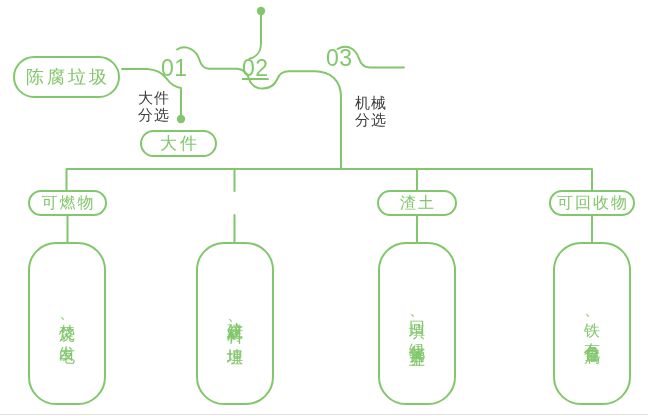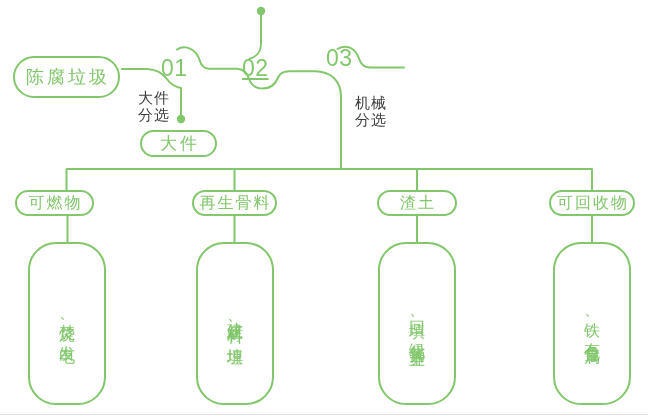--- a/index.html
+++ b/index.html
@@ -11,21 +11,21 @@
   .ln{stroke:var(--green,#82c76c);stroke-width:2;fill:none;stroke-linecap:round;stroke-linejoin:round;}
   .dot{fill:var(--green,#82c76c);stroke:none;}
   .pill{
     position:absolute;border:2px solid var(--green,#82c76c);border-radius:999px;
     display:flex;align-items:center;justify-content:center;
     color:var(--green,#82c76c);background:#fff;box-sizing:border-box;white-space:nowrap;
   }
   .pill.source{left:13px;top:56px;width:107px;height:42px;font-size:18px;letter-spacing:3px;padding-left:3px;text-align:center;}
   .pill.bulky{left:140px;top:130px;width:77px;height:27px;font-size:17px;letter-spacing:3px;padding-left:3px;}
   .pill.cat{top:190px;height:26px;font-size:16px;letter-spacing:2px;padding-left:2px;}
-  .pill.cat1{left:15px;width:79px;}
+  .pill.cat1{left:28px;width:79px;}
   .pill.cat2{left:192px;width:85px;}
   .pill.cat3{left:377px;width:80px;}
   .pill.cat4{left:549px;width:86px;}
   .step-num{
     position:absolute;width:34px;height:22px;line-height:22px;text-align:left;
     color:var(--green,#82c76c);font-size:23px;letter-spacing:0.5px;
   }
   .num1{left:161px;top:57px;} .num2{left:242px;top:57px;text-decoration:underline;} .num3{left:326px;top:47px;}
   .note{
     position:absolute;color:var(--dark,#3e3e3e);font-size:15px;line-height:17px;
@@ -83,21 +83,20 @@
   <div class="step-num num3">03</div>
 
   <div class="note note-bulky">大件
 分选</div>
   <div class="note note-mech">机械
 分选</div>
 
   <div class="pill bulky">大件</div>
 
   <div class="pill cat cat1">可燃物</div>
-  <div class="pill cat cat2">再生骨料</div>
   <div class="pill cat cat4">可回收物</div>
   <div class="pill cat cat3">渣土</div>
 
   <div class="obox obox1">
     <span class="vtext">焚烧、发电</span>
   </div>
   <div class="obox obox2">
     <span class="vtext">建筑材料、填埋</span>
   </div>
   <div class="obox obox3">

